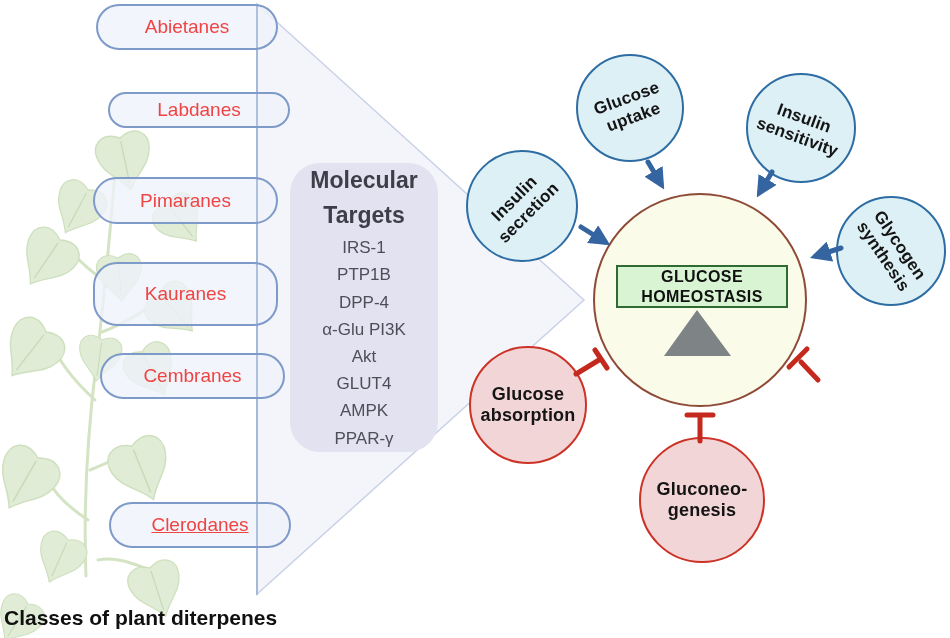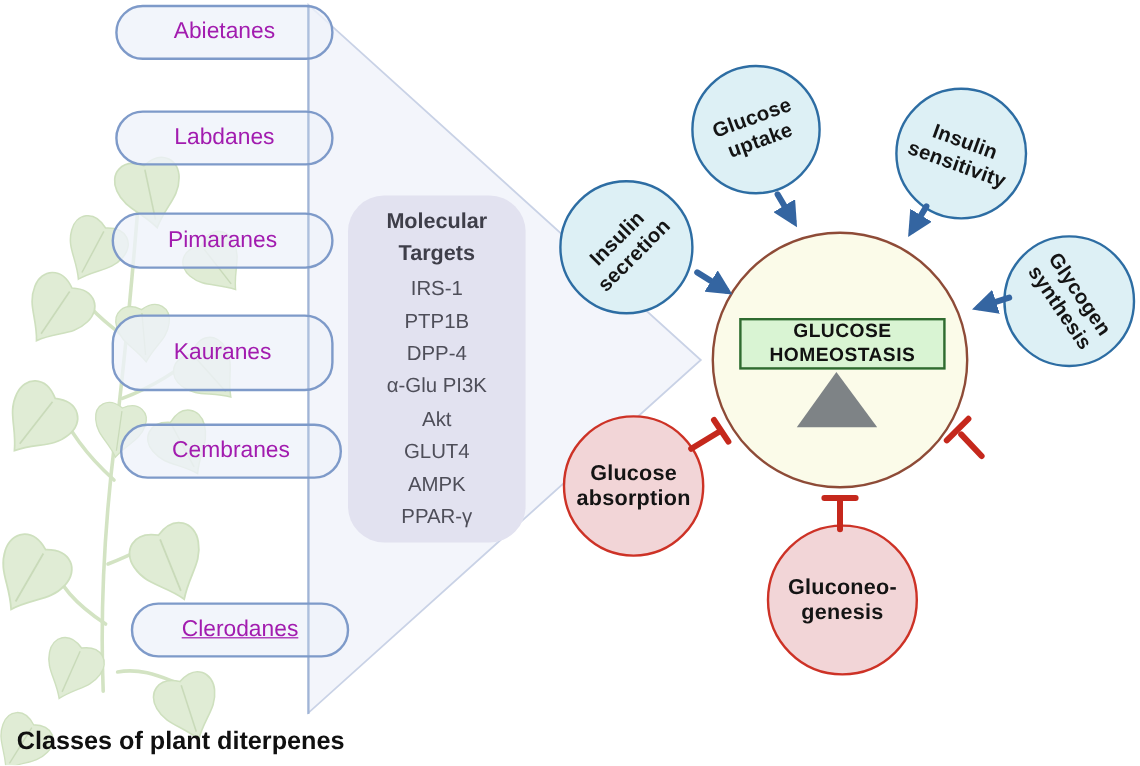--- a/index.html
+++ b/index.html
@@ -11,36 +11,36 @@
   svg.layer{position:absolute;left:0;top:0;z-index:0;}
   #plant-layer{z-index:1;}
   #fg-layer{z-index:3;pointer-events:none;}
 
   
   .pill{
     position:absolute; box-sizing:border-box; z-index:2;
     border:2px solid #7e9ac9; border-radius:24px;
     background:rgba(238,242,250,0.78);
     display:flex; align-items:center; justify-content:center;
-    font-size:19px; color:#a21caf;
+    font-size:19px; color:#ef4444;
   }
   #vline{
     position:absolute; left:256px; top:4px; width:2px; height:591px;
     background:rgba(126,154,201,0.55); z-index:3;
   }
 
   
   .targets-box{
     position:absolute; left:290px; top:163px; width:148px; height:289px;
     box-sizing:border-box; z-index:2; border-radius:30px;
     background:#e2e2f0; display:flex; flex-direction:column;
     align-items:center; justify-content:center; padding:6px 0;
   }
   .targets-title{
-    font-weight:bold; font-size:18px; color:#3e3e49; text-align:center;
+    font-weight:bold; font-size:23px; color:#3e3e49; text-align:center;
     white-space:pre-line; line-height:1.5; margin-bottom:2px;
   }
   .target-item{font-size:17px; color:#4e4e59; line-height:1.6; text-align:left;}
 
   
   .node{
     position:absolute; box-sizing:border-box; z-index:2; border-radius:50%;
     display:flex; align-items:center; justify-content:center; text-align:center;
     font-weight:bold; color:#141414;
   }
@@ -67,21 +67,21 @@
   .homeo-box{
     position:absolute; left:616px; top:265px; width:172px; height:43px;
     box-sizing:border-box; z-index:4;
     background:#d9f4d3; border:2.5px solid #2f6b30;
     display:flex; align-items:center; justify-content:center;
     font-weight:bold; font-size:16px; line-height:1.22; letter-spacing:.4px;
     color:#111; text-align:center; white-space:pre-line;
   }
 
   .caption{
-    position:absolute; left:14px; top:606px; z-index:4;
+    position:absolute; left:4px; top:606px; z-index:4;
     font-size:21px; font-weight:bold; color:#101010;
   }
 </style>
 </head>
 <body>
 
 <div id="figure">
 
   <svg class="layer" width="950" height="638">
     <polygon points="257,4 584,300 257,594" fill="rgba(228,233,246,0.45)" stroke="#c9d2e6" stroke-width="1.5"></polygon>
@@ -117,21 +117,21 @@
       <use href="#leaf" transform="translate(132,446) rotate(-22) scale(1.25)"></use>
       <use href="#leaf" transform="translate(68,540) rotate(24)"></use>
       <use href="#leaf" transform="translate(150,568) rotate(-18) scale(1.1)"></use>
       <use href="#leaf" transform="translate(28,604) rotate(32) scale(0.95)"></use>
     </g>
   </svg>
 
   <div class="pill" style="left:96px;  top:4px;   width:182px; height:46px;">
       <span>Abietanes</span>
     </div>
-  <div class="pill" style="left:96px;  top:92px;  width:182px; height:46px;">
+  <div class="pill" style="left:108px;  top:92px;  width:182px; height:36px;">
       <span>Labdanes</span>
     </div>
   <div class="pill" style="left:93px;  top:177px; width:185px; height:47px;">
       <span>Pimaranes</span>
     </div>
   <div class="pill" style="left:93px;  top:262px; width:185px; height:64px;">
       <span>Kauranes</span>
     </div>
   <div class="pill" style="left:100px;  top:353px; width:185px; height:46px;">
       <span>Cembranes</span>

